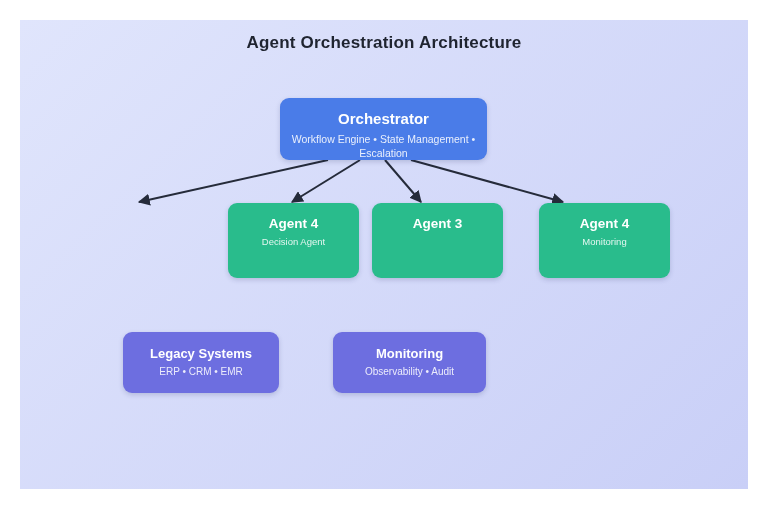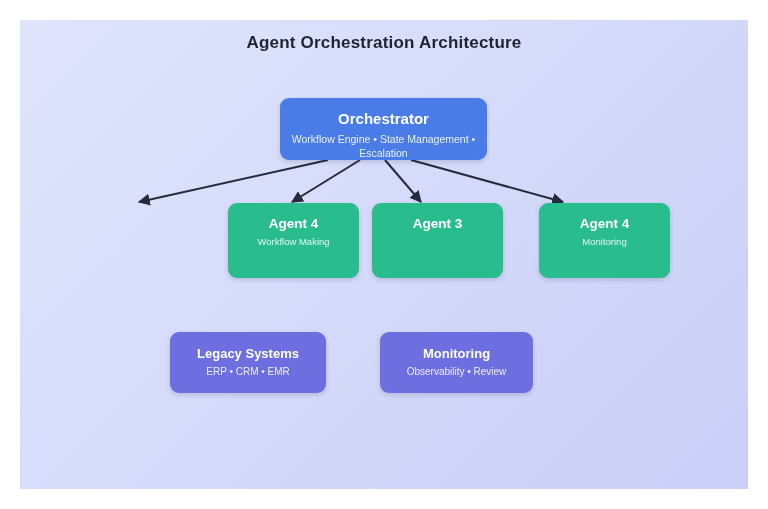--- a/index.html
+++ b/index.html
@@ -85,21 +85,20 @@
   }
   .agent-1 { left: 72px; }
   .agent-2 { left: 228px; }
   .agent-3 { left: 372px; }
   .agent-4 { left: 539px; }
   .system {
     top: 332px;
     height: 61px;
     background: var(--system, #6d6ee0);
     padding-top: 13px;
-    margin-left: 47px;
   }
   .system .node-title {
     font-size: 13px;
     line-height: 18px;
   }
   .system .node-subtitle {
     margin-top: 2px;
     font-size: 10px;
     line-height: 13px;
     color: rgba(255, 255, 255, 0.87);
@@ -136,31 +135,31 @@
     <line x1="411" y1="160" x2="563" y2="202" stroke="#252b3a" stroke-width="2" marker-end="url(#arrowhead)"></line>
   </svg>
 
   <div class="node orchestrator">
     <div class="node-title">Orchestrator</div>
     <div class="node-subtitle">Workflow Engine • State Management • Escalation</div>
   </div>
 
   <div class="node agent agent-2">
     <div class="node-title">Agent 4</div>
-    <div class="node-subtitle">Workflow Making</div>
+    <div class="node-subtitle">Decision Agent</div>
   </div>
   <div class="node agent agent-3">
     <div class="node-title">Agent 3</div>
   </div>
   <div class="node agent agent-4">
     <div class="node-title">Agent 4</div>
     <div class="node-subtitle">Monitoring</div>
   </div>
 
   <div class="node system system-legacy">
     <div class="node-title">Legacy Systems</div>
     <div class="node-subtitle">ERP • CRM • EMR</div>
   </div>
   <div class="node system system-monitoring">
     <div class="node-title">Monitoring</div>
-    <div class="node-subtitle">Observability • Review</div>
+    <div class="node-subtitle">Observability • Audit</div>
   </div>
 </div>
 
 </body></html>

